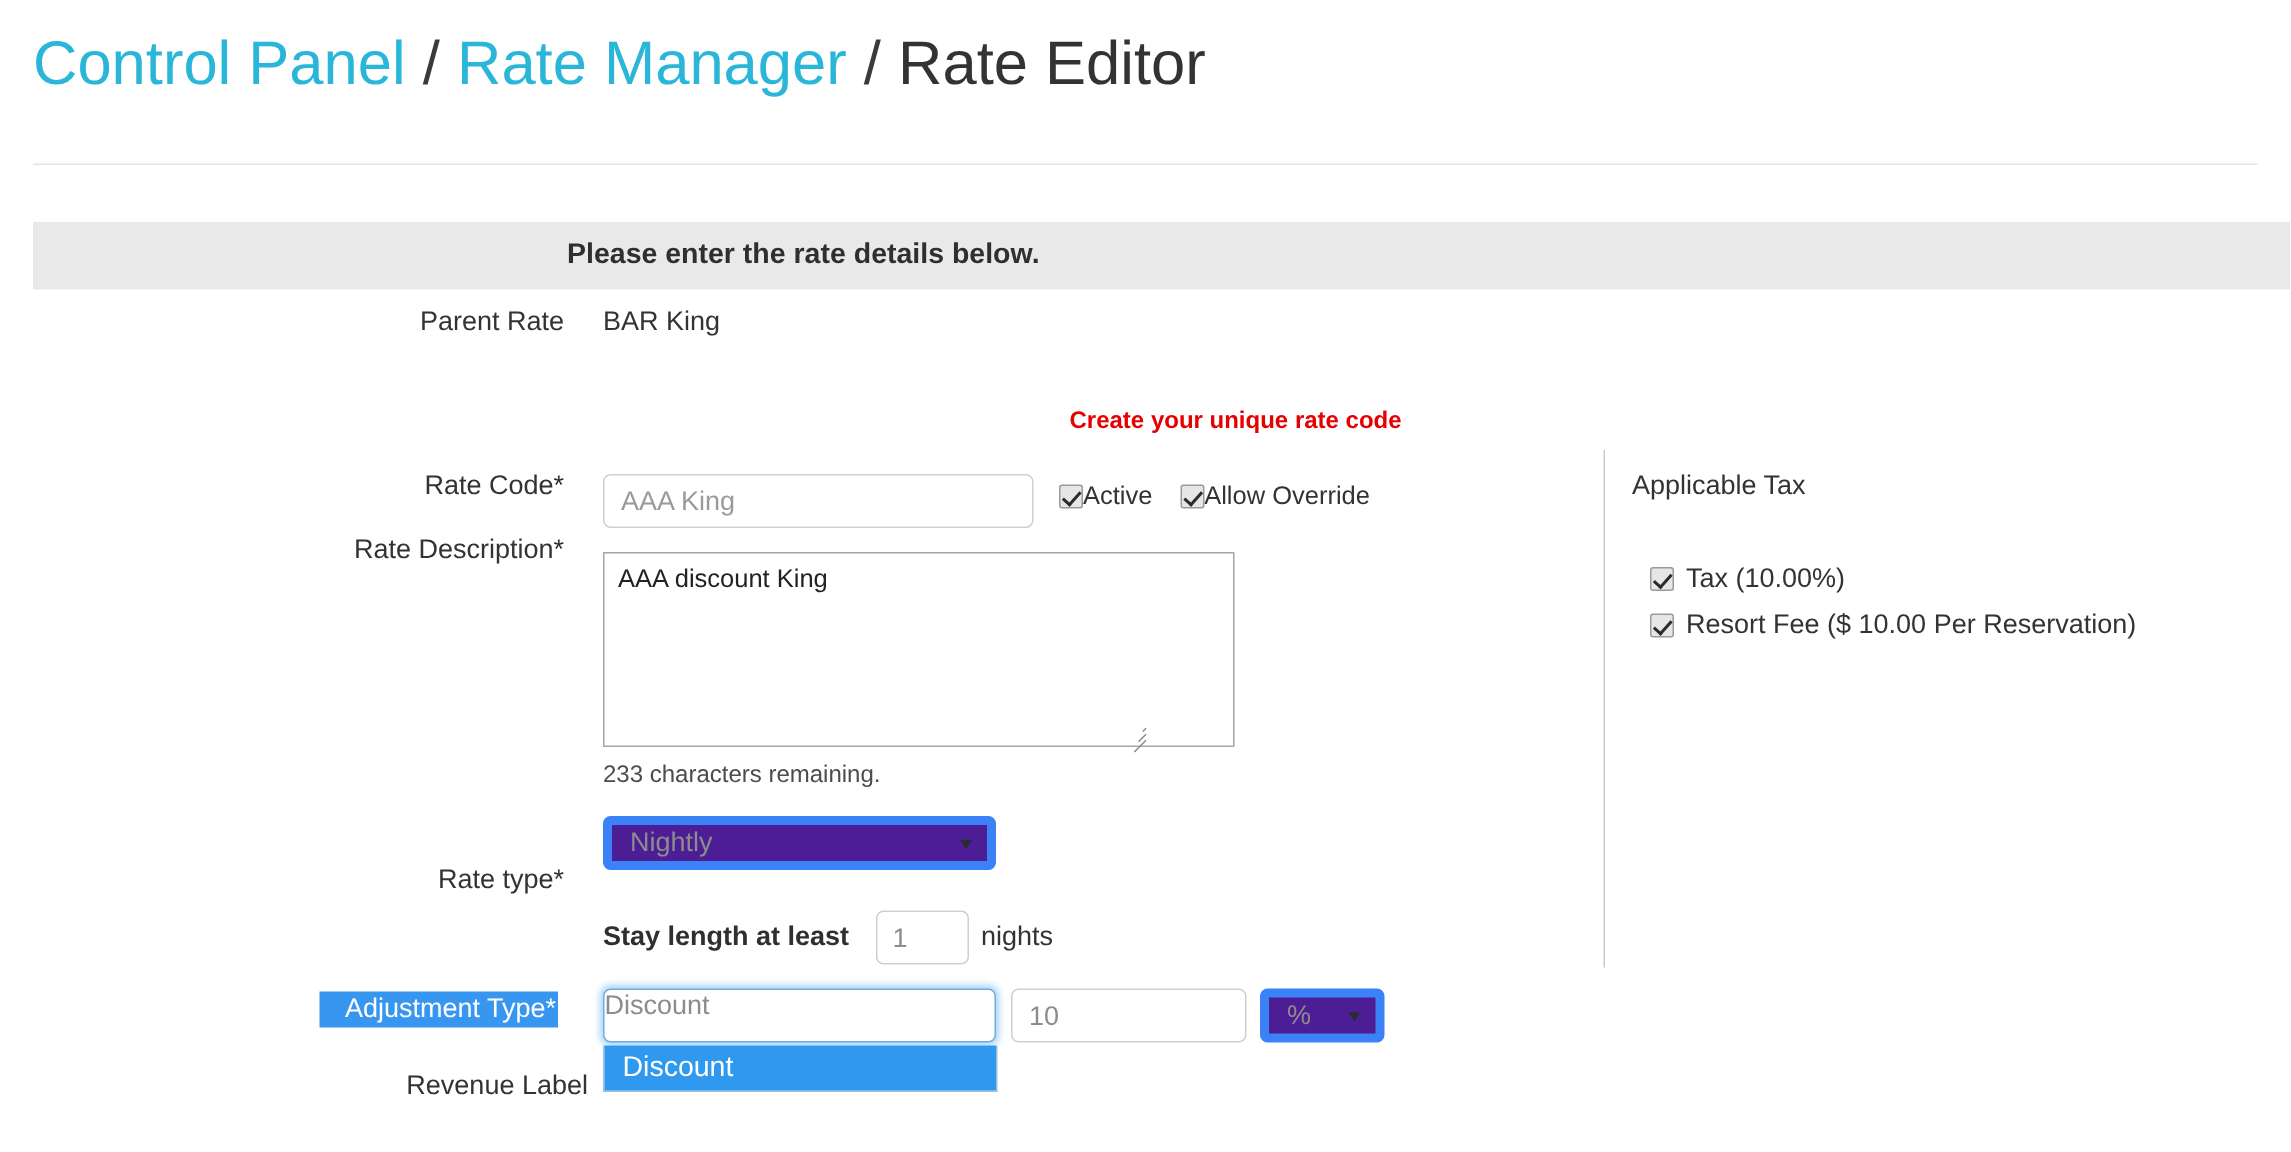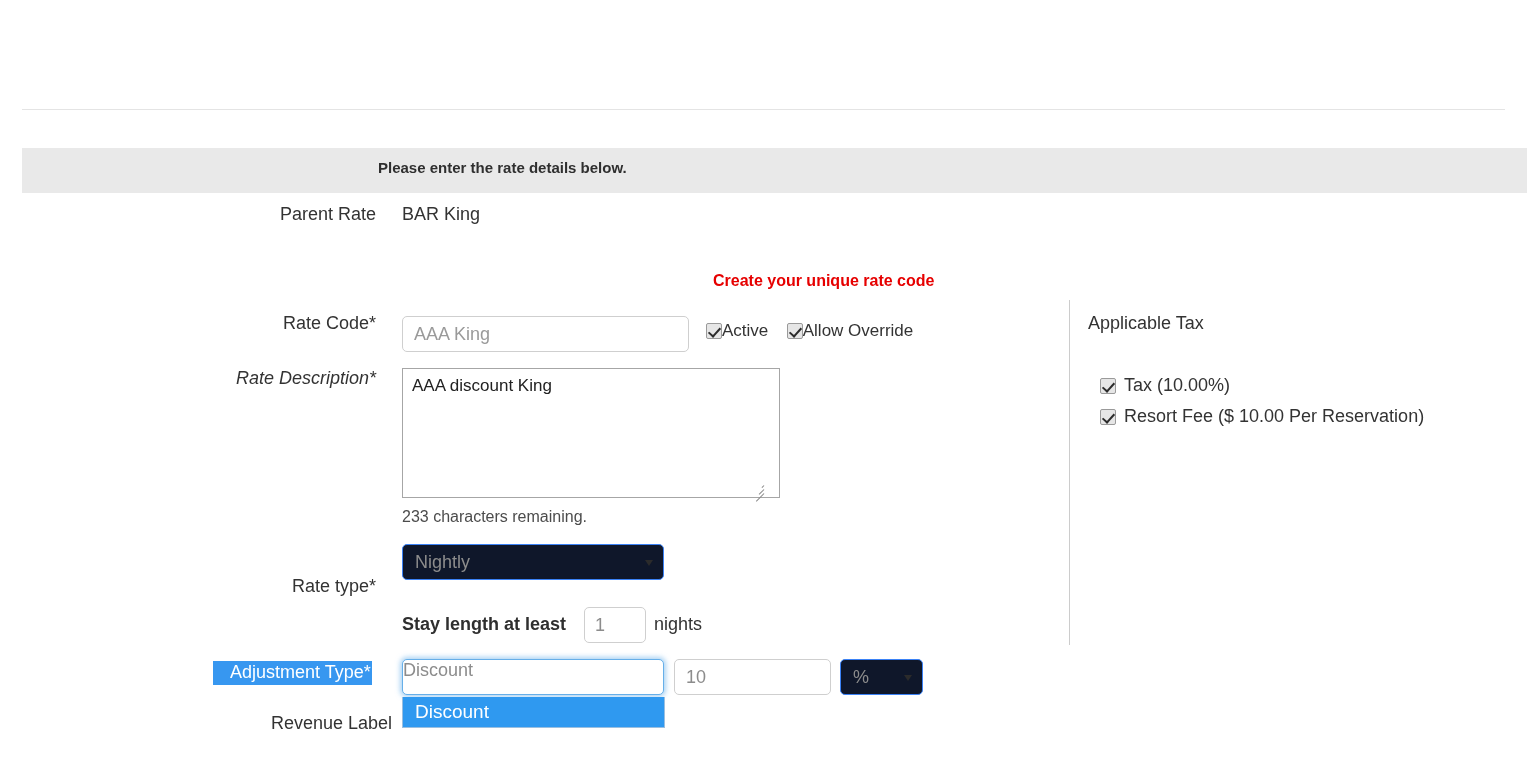--- a/index.html
+++ b/index.html
@@ -28,21 +28,21 @@
   }
 
   
   .instruction-bar {
     position: absolute; left: 22px; top: 148px;
     width: 1505px; height: 45px;
     background: #e9e9e9;
   }
   .instruction-text {
     position: absolute; left: 378px; top: 159px;
-    font-size: 15px; font-weight: bold; color: #2f2f2f;
+    font-size: 19px; font-weight: bold; color: #2f2f2f;
   }
 
   
   .lbl {
     position: absolute;
     font-size: 18px; color: #333333;
     text-align: right; white-space: nowrap;
   }
   .val {
     position: absolute;
@@ -80,24 +80,24 @@
   }
   .cbx::after {
     content: "";
     position: absolute; left: 4px; top: 1px;
     width: 5px; height: 10px;
     border: solid #2b2b2b; border-width: 0 2.4px 2.4px 0;
     transform: rotate(42deg);
   }
   .cbx-label { font-size: 17px; color: #333; vertical-align: 0px; }
 
-  .row-desc-lbl { left: 184px; top: 368px; width: 192px; font-style: italic; }
+  .row-desc-lbl { left: 184px; top: 356px; width: 192px; }
   .textarea-desc {
     position: absolute; left: 402px; top: 368px;
-    width: 378px; height: 130px;
+    width: 421px; height: 130px;
     border: 1px solid #a6a6a6; background: #fff;
     padding: 7px 9px;
     font-family: "Liberation Sans", sans-serif;
     font-size: 17px; color: #222; resize: none;
     overflow: hidden;
   }
   .resize-grip {
     position: absolute; left: 752px; top: 483px;
     width: 12px; height: 12px; pointer-events: none;
   }
@@ -106,22 +106,22 @@
     height: 1px; transform-origin: right center; transform: rotate(-45deg);
   }
   .charcount {
     position: absolute; left: 402px; top: 508px;
     font-size: 16px; color: #4c4c4c;
   }
 
   .row-type-lbl { left: 184px; top: 576px; width: 192px; }
   .select-box {
     position: absolute;
-    border: 1px solid #3b82f6; border-radius: 5px;
-    background: #0f172a;
+    border: 6px solid #3b82f6; border-radius: 5px;
+    background: #4c1d95;
     font-size: 18px; color: #8c8c8c;
   }
   .select-box .caret {
     position: absolute; right: 10px; top: 50%;
     margin-top: -2px;
     width: 0; height: 0;
     border-left: 4.5px solid transparent;
     border-right: 4.5px solid transparent;
     border-top: 6px solid #2b2b2b;
   }
@@ -209,20 +209,27 @@
   .tax-list { position: absolute; left: 1100px; top: 375px; }
   .tax-item { margin-bottom: 10px; white-space: nowrap; }
   .tax-item .cbx { vertical-align: -3px; margin-right: 8px; }
   .tax-label { font-size: 18px; color: #333333; }
 </style>
 </head>
 <body>
 
 <div class="page">
 
+  <div class="title-wrap">
+    <span class="crumb-link">Control Panel</span>
+    <span class="crumb-sep">/</span>
+    <span class="crumb-link">Rate Manager</span>
+    <span class="crumb-sep">/</span>
+    <span class="crumb-cur">Rate Editor</span>
+  </div>
   <div class="title-rule"></div>
 
   <div class="instruction-bar"></div>
   <div class="instruction-text">Please enter the rate details below.</div>
 
   <div class="lbl row-parent-lbl">Parent Rate</div>
   <div class="val row-parent-val">BAR King</div>
 
   <div class="hint-red">Create your unique rate code</div>
 

